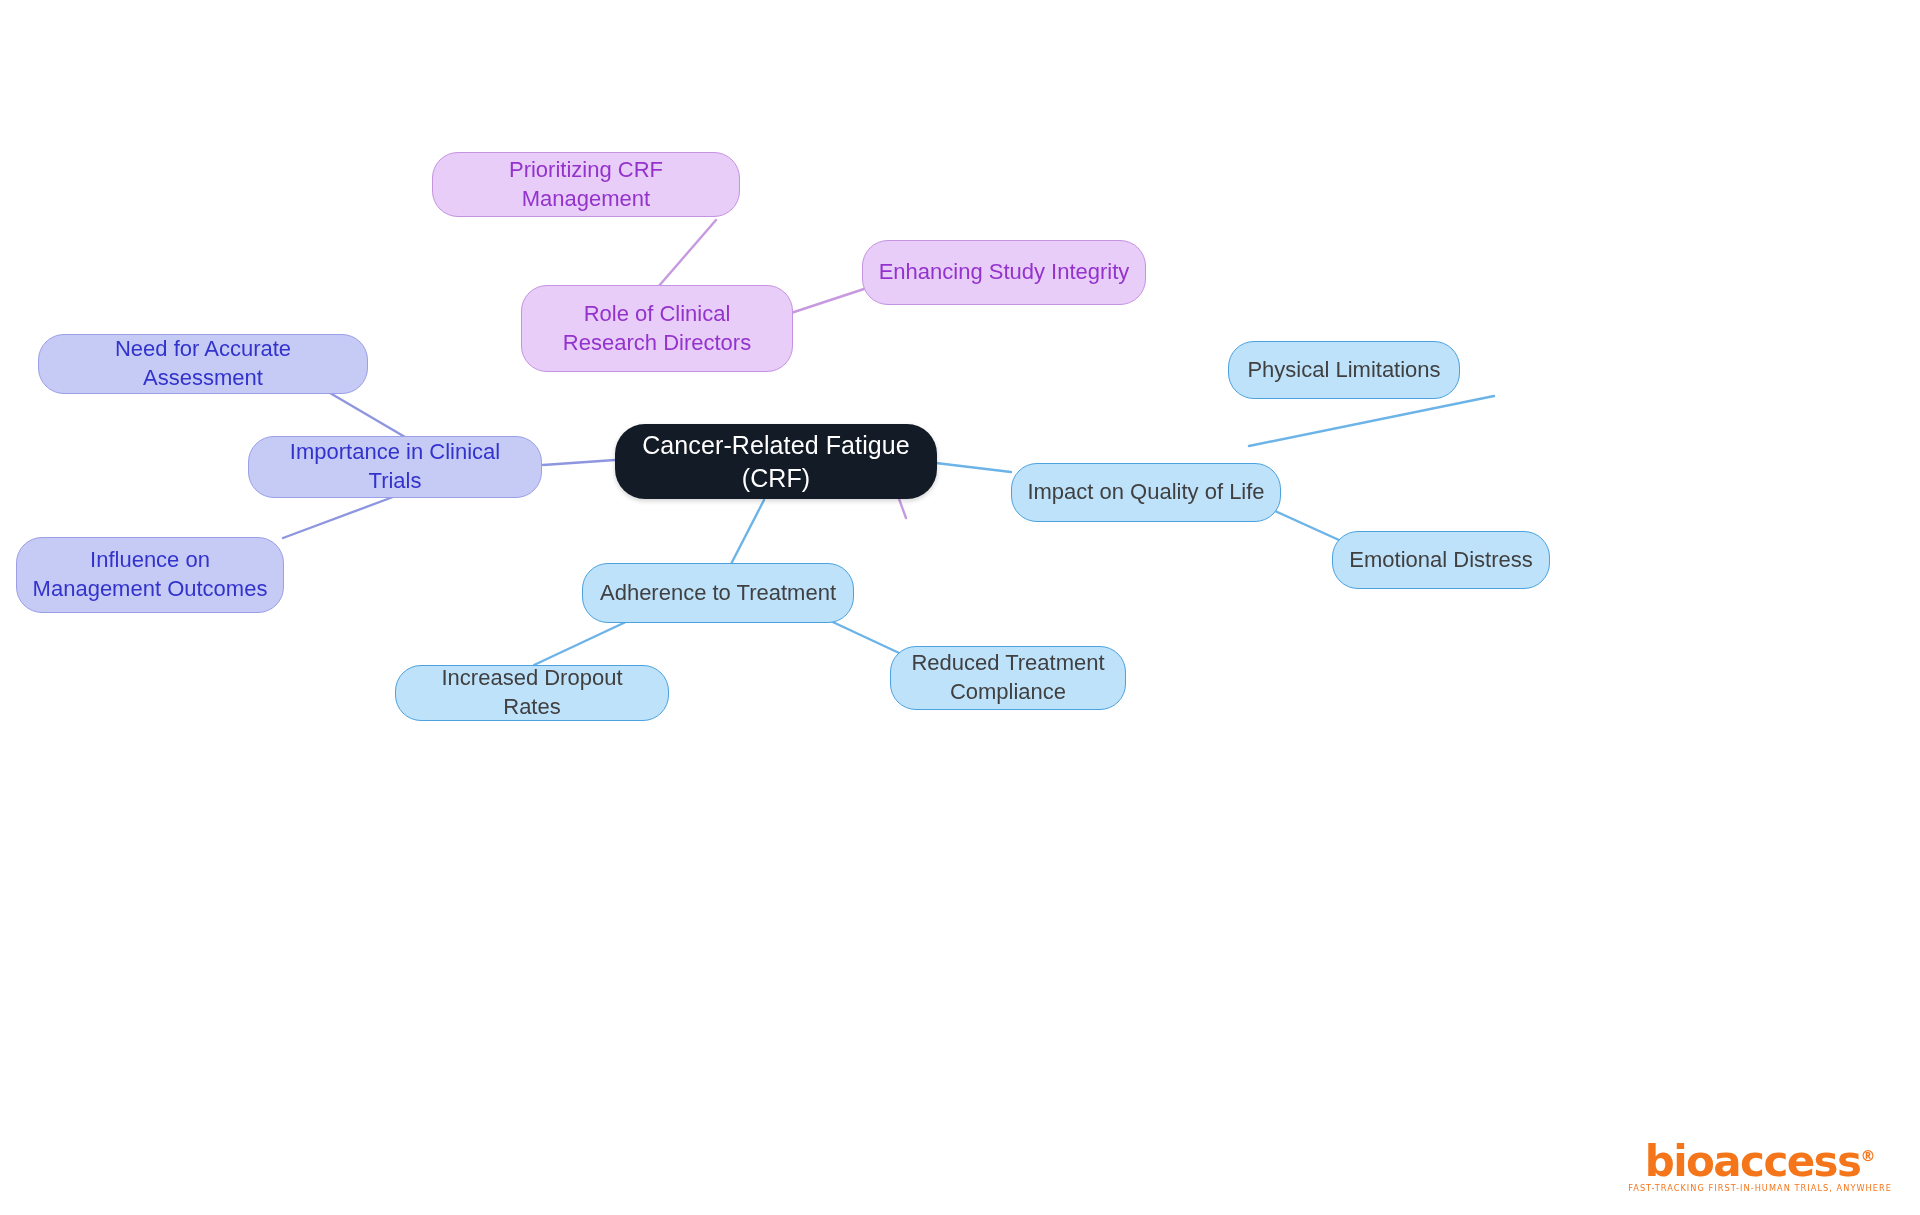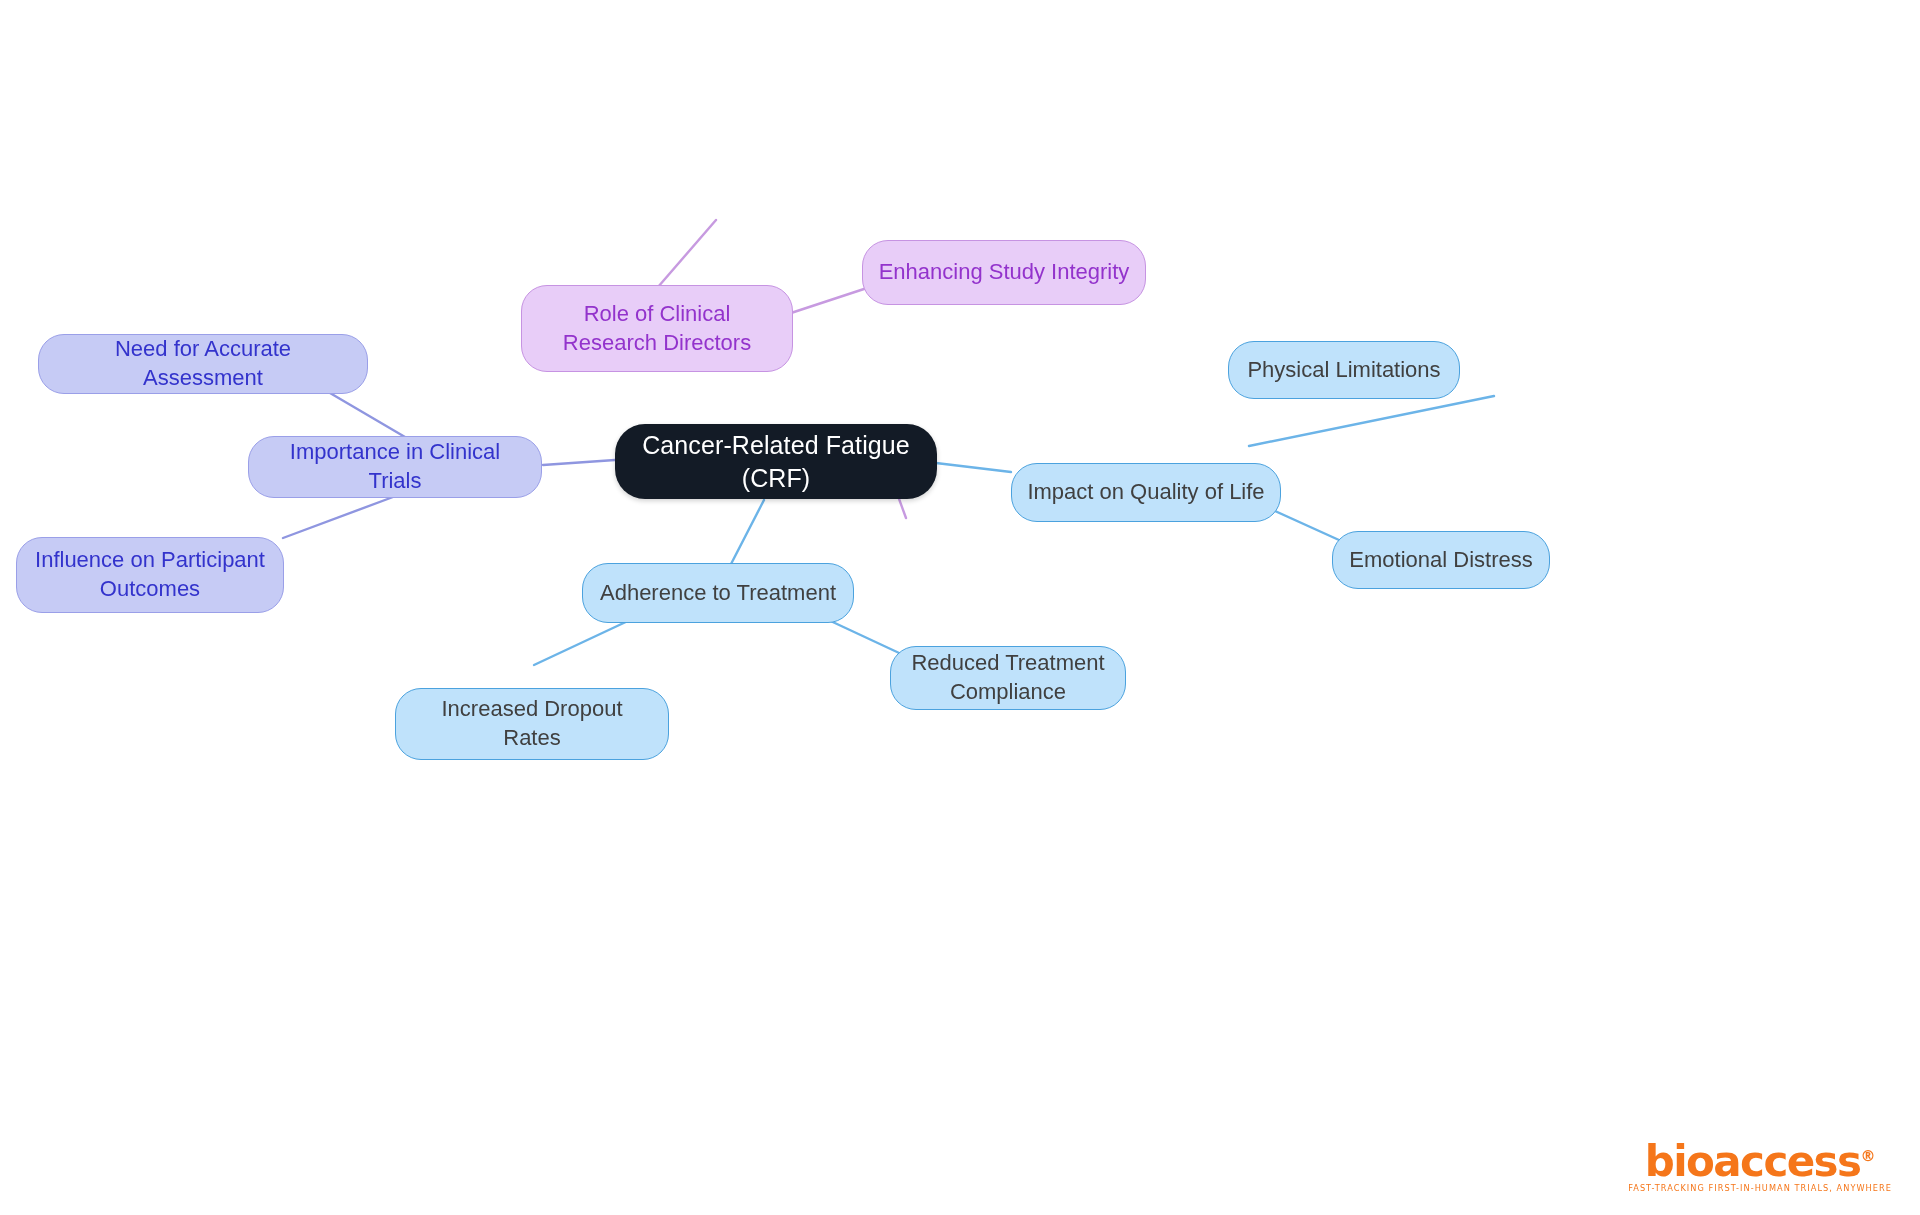--- a/index.html
+++ b/index.html
@@ -126,39 +126,42 @@
 
     <path d="M 1255 502 L 1350 545" stroke="#6cb4e8" stroke-width="2.4" fill="none" stroke-linecap="round"></path>
 
     <path d="M 764 500 L 730 566" stroke="#6cb4e8" stroke-width="2.4" fill="none" stroke-linecap="round"></path>
 
     <path d="M 630 620 L 534 665" stroke="#6cb4e8" stroke-width="2.4" fill="none" stroke-linecap="round"></path>
 
     <path d="M 822 617 L 912 659" stroke="#6cb4e8" stroke-width="2.4" fill="none" stroke-linecap="round"></path>
   </svg>
 
+  <div class="node lilac" style="left:432px; top:152px; width:308px; height:65px;">
+    <span>Prioritizing CRF Management</span>
+  </div>
 
   <div class="node lilac" style="left:862px; top:240px; width:284px; height:65px;">
     <span>Enhancing Study Integrity</span>
   </div>
 
   <div class="node lilac" style="left:521px; top:285px; width:272px; height:87px;">
     <span>Role of Clinical Research Directors</span>
   </div>
 
   <div class="node peri" style="left:38px; top:334px; width:330px; height:60px;">
     <span>Need for Accurate Assessment</span>
   </div>
 
   <div class="node peri" style="left:248px; top:436px; width:294px; height:62px;">
     <span>Importance in Clinical Trials</span>
   </div>
 
   <div class="node peri" style="left:16px; top:537px; width:268px; height:76px;">
-    <span>Influence on Participant Outcomes</span>
+    <span>Influence on Management Outcomes</span>
   </div>
 
   <div class="node root" style="left:615px; top:424px; width:322px; height:75px;align-items:center;">
     <span>Cancer-Related Fatigue (CRF)</span>
   </div>
 
   <div class="node sky" style="left:1228px; top:341px; width:232px; height:58px;">
     <span>Physical Limitations</span>
   </div>
 
@@ -167,21 +170,21 @@
   </div>
 
   <div class="node sky" style="left:1332px; top:531px; width:218px; height:58px;">
     <span>Emotional Distress</span>
   </div>
 
   <div class="node sky" style="left:582px; top:563px; width:272px; height:60px;">
     <span>Adherence to Treatment</span>
   </div>
 
-  <div class="node sky" style="left:395px; top:688px; width:274px; height:72px;">
+  <div class="node sky" style="left:395px; top:665px; width:274px; height:56px;">
     <span>Increased Dropout Rates</span>
   </div>
 
   <div class="node sky" style="left:890px; top:646px; width:236px; height:64px;">
     <span>Reduced Treatment Compliance</span>
   </div>
 
   <div id="logo">
     <div class="wordmark"><span>bioaccess</span><span class="reg">®</span></div>
     <div class="tagline">FAST-TRACKING FIRST-IN-HUMAN TRIALS, ANYWHERE</div>

